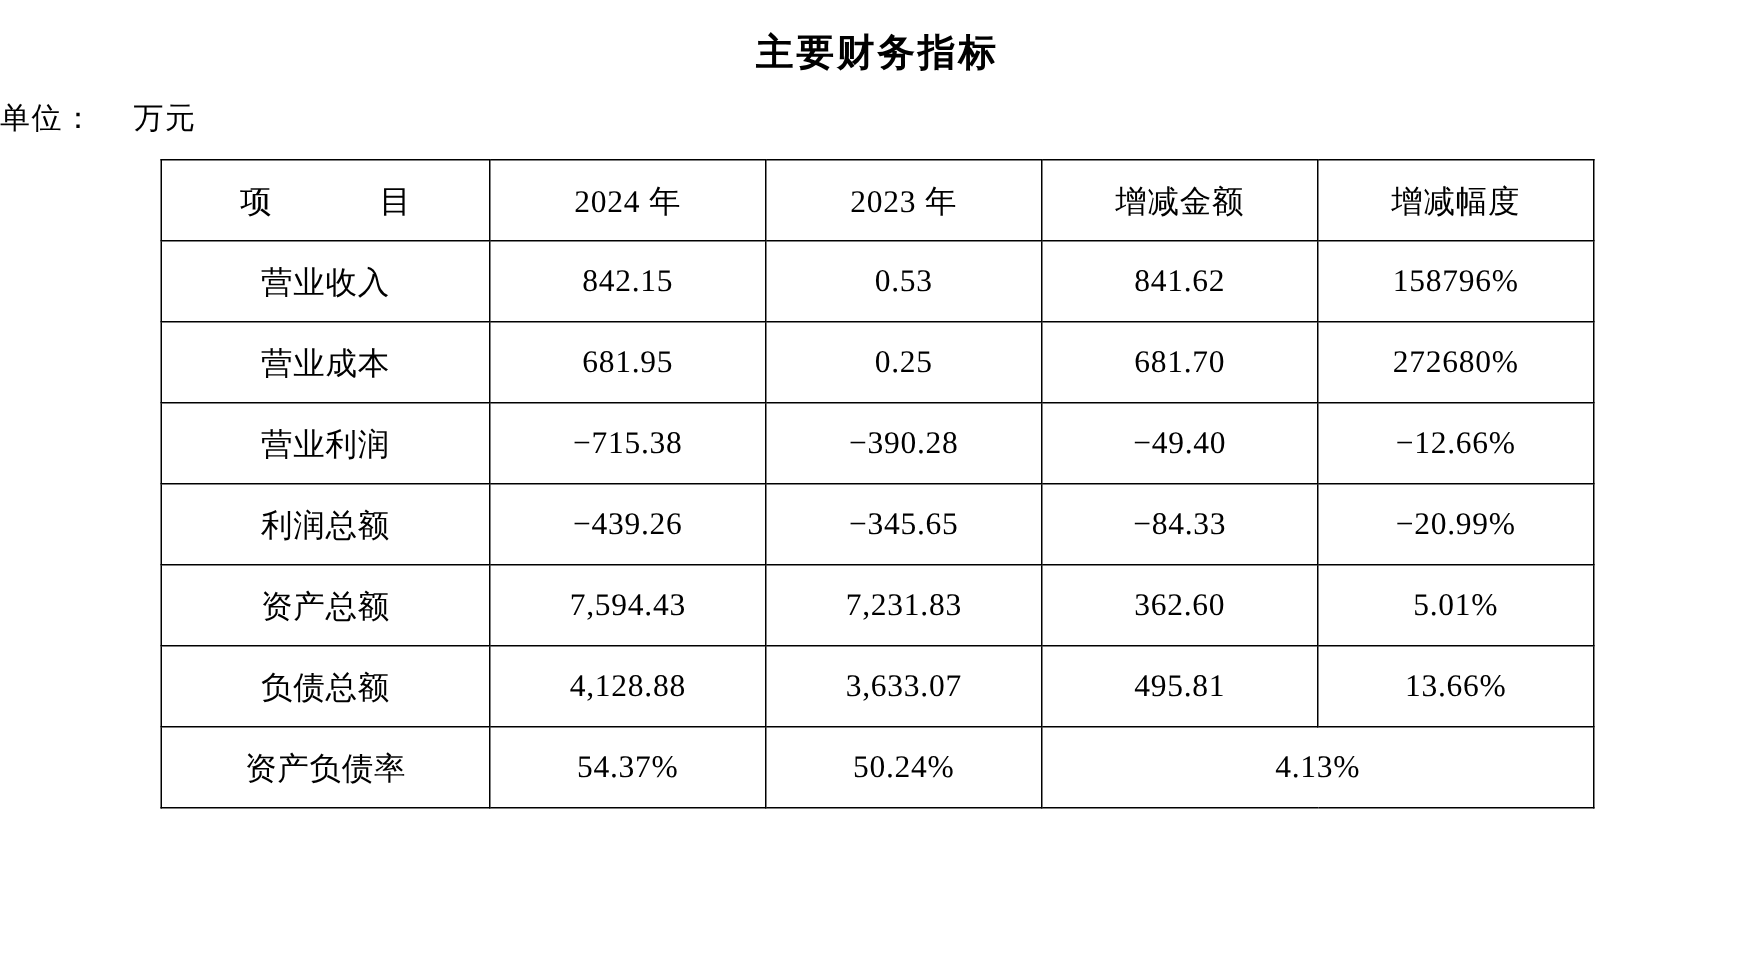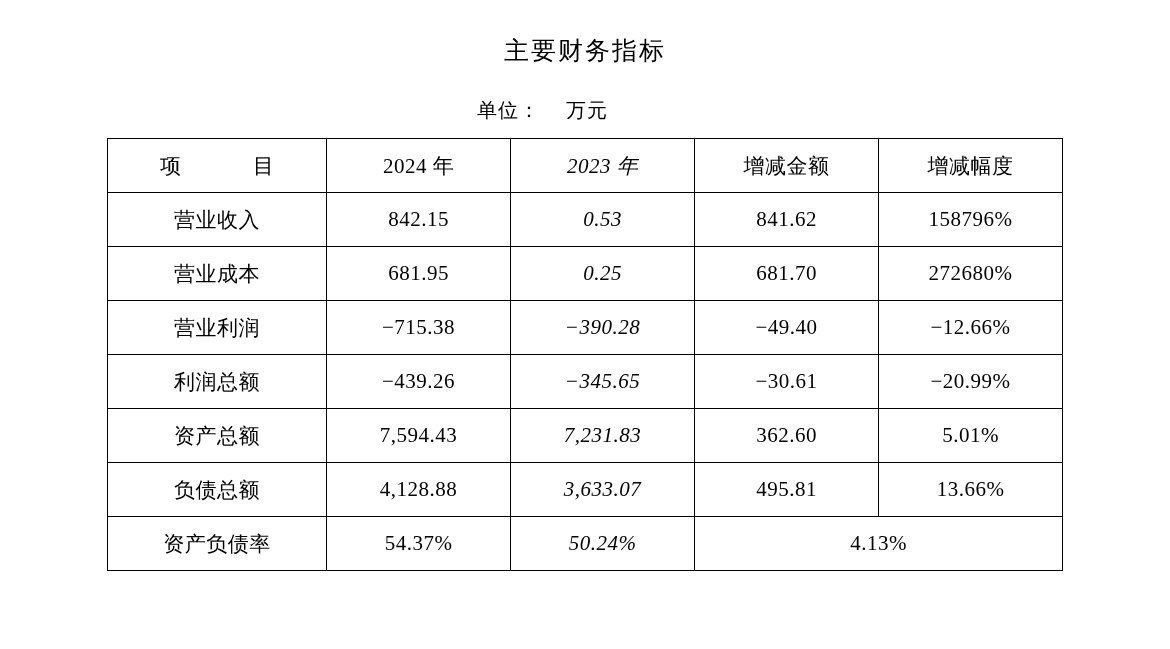--- a/index.html
+++ b/index.html
@@ -18,28 +18,28 @@
   .page {
     width: 1170px;
     height: 649px;
     position: relative;
     box-sizing: border-box;
   }
   .doc-title {
     text-align: center;
     font-size: 25px;
     letter-spacing: 2px;
-    margin-top: 34px;
-    font-weight: 400;
+    margin-top: 18px;
+    font-weight: 700;
     font-family: "Liberation Serif", "DejaVu Serif", serif;
   }
   .unit-line {
-    text-align: center;
+    text-align: left;
     font-size: 20px;
-    margin-top: 30px;
+    margin-top: 14px;
     padding-right: 85px;
     letter-spacing: 1px;
   }
   .unit-line .unit-gap {
     display: inline-block;
     width: 26px;
   }
   table.fin-table {
     border-collapse: collapse;
     margin: 14px auto 0 auto;
@@ -51,21 +51,21 @@
     height: 53px;
     text-align: center;
     vertical-align: middle;
     font-size: 21px;
     letter-spacing: 0.5px;
     padding: 0 4px;
     font-family: "Liberation Serif", "DejaVu Serif", serif;
   }
   table.fin-table td.col-item { width: 210px; margin-top: 20px; }
   table.fin-table td.col-y1 { width: 175px; margin-top: 19px; }
-  table.fin-table td.col-y2 { width: 175px; font-style: italic; }
+  table.fin-table td.col-y2 { width: 175px; }
   table.fin-table td.col-amt { width: 175px; }
   table.fin-table td.col-pct { width: 175px; }
   .hdr-item {
     letter-spacing: 10px;
     padding-left: 10px;
   }
   .num {
     font-family: "Liberation Serif", "DejaVu Serif", serif;
     letter-spacing: 1px;
   }
@@ -112,21 +112,21 @@
         <td class="col-y1 num">−715.38</td>
         <td class="col-y2 num">−390.28</td>
         <td class="col-amt num">−49.40</td>
         <td class="col-pct num">−12.66%</td>
       </tr>
 
       <tr>
         <td class="col-item">利润总额</td>
         <td class="col-y1 num">−439.26</td>
         <td class="col-y2 num">−345.65</td>
-        <td class="col-amt num">−30.61</td>
+        <td class="col-amt num">−84.33</td>
         <td class="col-pct num">−20.99%</td>
       </tr>
 
       <tr>
         <td class="col-item">资产总额</td>
         <td class="col-y1 num">7,594.43</td>
         <td class="col-y2 num">7,231.83</td>
         <td class="col-amt num">362.60</td>
         <td class="col-pct num">5.01%</td>
       </tr>

